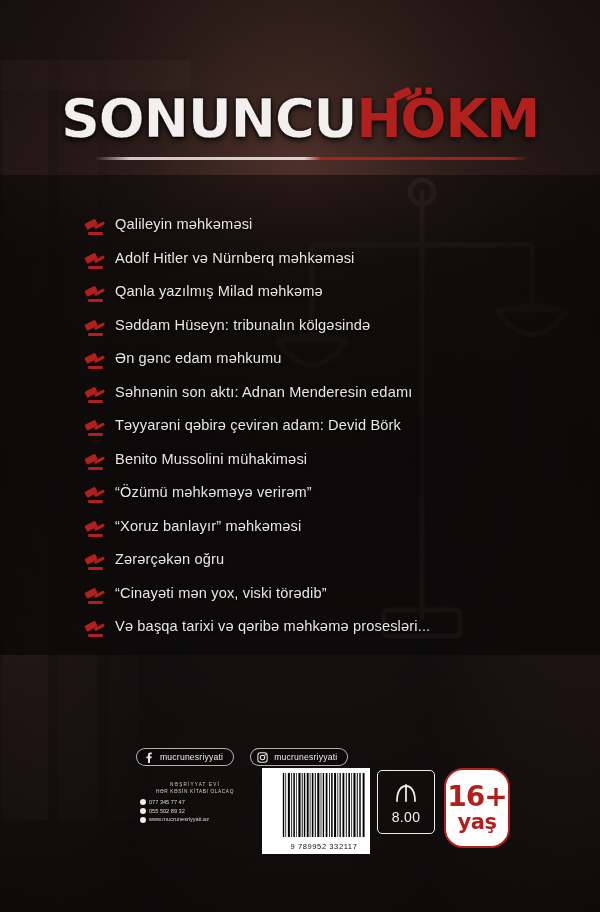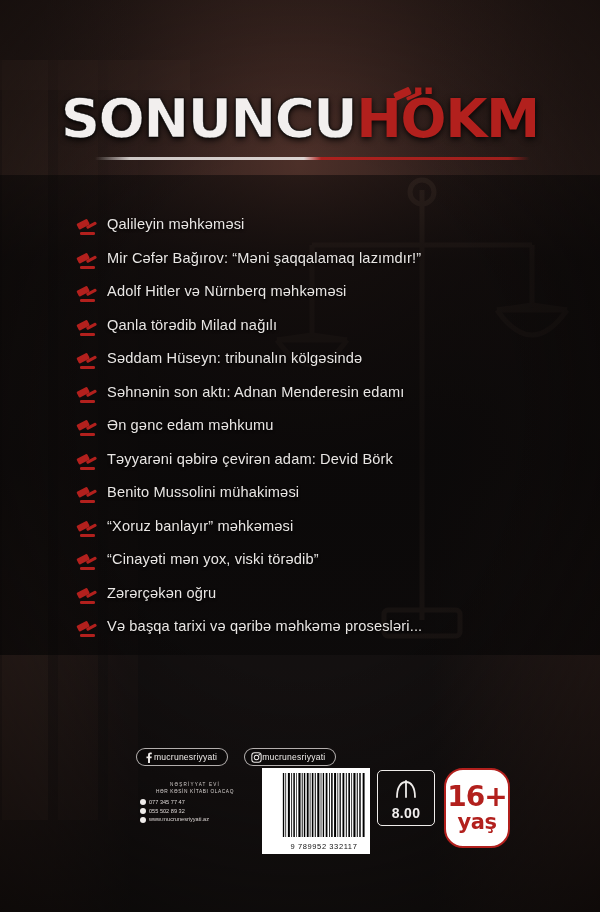--- a/index.html
+++ b/index.html
@@ -85,21 +85,21 @@
   .gavel-mark {
     position: absolute;
     left: 390px; top: 84px;
     width: 34px; height: 26px;
     z-index: 8;
   }
 
   
   .list {
     position: absolute;
-    left: 76px; right: 40px; top: 215px;
+    left: 84px; right: 40px; top: 215px;
     z-index: 6;
   }
   .item {
     display: flex;
     align-items: flex-start;
     margin-bottom: 8.5px;
     min-height: 25px;
   }
   .bullet {
     flex: 0 0 auto;
@@ -125,21 +125,21 @@
     z-index: 6;
   }
   .social-row {
     position: absolute;
     left: 136px; top: 0;
     display: flex;
     gap: 16px;
   }
   .social {
     display: flex; align-items: center;
-    gap: 0;
+    gap: 6px;
     border: 1px solid rgba(235,230,228,0.75);
     border-radius: 11px;
     padding: 2.5px 10px 2.5px 6px;
     background: rgba(0,0,0,0.25);
   }
   .social span.lbl {
     color: #efecea;
     font-size: 8.6px;
     letter-spacing: 0.2px;
   }
@@ -216,27 +216,26 @@
     font-family: "Liberation Sans", sans-serif;
     font-size: 7.5px;
     letter-spacing: 0.6px;
     color: #111;
     margin-top: 1px;
   }
 
   .price-box {
     position: absolute;
     left: 377px; top: 22px;
-    width: 58px; height: 56px;
+    width: 58px; height: 64px;
     border: 1.6px solid #efecea;
     border-radius: 5px;
     display: flex; flex-direction: column;
     align-items: center; justify-content: center;
     gap: 4px;
-    font-weight: bold;
   }
   .manat { width: 26px; height: 26px; }
   .price-val {
     color: #f2efee;
     font-size: 14px;
     letter-spacing: 0.3px;
   }
 
   .age-box {
     position: absolute;
@@ -320,51 +319,41 @@
       <svg class="bullet" viewBox="0 0 22 20">
           <g fill="#b2201d">
             <rect x="1" y="5" width="12" height="6.5" rx="1.3" transform="rotate(-28 7 8)"></rect>
             <rect x="10" y="8" width="11" height="3" rx="1" transform="rotate(-28 15 9.5)"></rect>
             <rect x="4" y="16" width="15" height="3" rx="1.2"></rect>
           </g>
         </svg>
       <span class="item-text">Qalileyin məhkəməsi</span>
     </div>
 
-    <div class="item">
-      <svg class="bullet" viewBox="0 0 22 20">
-          <g fill="#b2201d">
-            <rect x="1" y="5" width="12" height="6.5" rx="1.3" transform="rotate(-28 7 8)"></rect>
-            <rect x="10" y="8" width="11" height="3" rx="1" transform="rotate(-28 15 9.5)"></rect>
-            <rect x="4" y="16" width="15" height="3" rx="1.2"></rect>
-          </g>
-        </svg>
-      <span class="item-text">Mir Cəfər Bağırov: “Məni şaqqalamaq lazımdır!”</span>
-    </div>
 
     <div class="item">
       <svg class="bullet" viewBox="0 0 22 20">
           <g fill="#b2201d">
             <rect x="1" y="5" width="12" height="6.5" rx="1.3" transform="rotate(-28 7 8)"></rect>
             <rect x="10" y="8" width="11" height="3" rx="1" transform="rotate(-28 15 9.5)"></rect>
             <rect x="4" y="16" width="15" height="3" rx="1.2"></rect>
           </g>
         </svg>
       <span class="item-text">Adolf Hitler və Nürnberq məhkəməsi</span>
     </div>
 
     <div class="item">
       <svg class="bullet" viewBox="0 0 22 20">
           <g fill="#b2201d">
             <rect x="1" y="5" width="12" height="6.5" rx="1.3" transform="rotate(-28 7 8)"></rect>
             <rect x="10" y="8" width="11" height="3" rx="1" transform="rotate(-28 15 9.5)"></rect>
             <rect x="4" y="16" width="15" height="3" rx="1.2"></rect>
           </g>
         </svg>
-      <span class="item-text">Qanla törədib Milad nağılı</span>
+      <span class="item-text">Qanla yazılmış Milad məhkəmə</span>
     </div>
 
     <div class="item">
       <svg class="bullet" viewBox="0 0 22 20">
           <g fill="#b2201d">
             <rect x="1" y="5" width="12" height="6.5" rx="1.3" transform="rotate(-28 7 8)"></rect>
             <rect x="10" y="8" width="11" height="3" rx="1" transform="rotate(-28 15 9.5)"></rect>
             <rect x="4" y="16" width="15" height="3" rx="1.2"></rect>
           </g>
         </svg>
@@ -372,89 +361,99 @@
     </div>
 
     <div class="item">
       <svg class="bullet" viewBox="0 0 22 20">
           <g fill="#b2201d">
             <rect x="1" y="5" width="12" height="6.5" rx="1.3" transform="rotate(-28 7 8)"></rect>
             <rect x="10" y="8" width="11" height="3" rx="1" transform="rotate(-28 15 9.5)"></rect>
             <rect x="4" y="16" width="15" height="3" rx="1.2"></rect>
           </g>
         </svg>
+      <span class="item-text">Ən gənc edam məhkumu</span>
+    </div>
+
+    <div class="item">
+      <svg class="bullet" viewBox="0 0 22 20">
+          <g fill="#b2201d">
+            <rect x="1" y="5" width="12" height="6.5" rx="1.3" transform="rotate(-28 7 8)"></rect>
+            <rect x="10" y="8" width="11" height="3" rx="1" transform="rotate(-28 15 9.5)"></rect>
+            <rect x="4" y="16" width="15" height="3" rx="1.2"></rect>
+          </g>
+        </svg>
       <span class="item-text">Səhnənin son aktı: Adnan Menderesin edamı</span>
     </div>
 
     <div class="item">
       <svg class="bullet" viewBox="0 0 22 20">
           <g fill="#b2201d">
             <rect x="1" y="5" width="12" height="6.5" rx="1.3" transform="rotate(-28 7 8)"></rect>
             <rect x="10" y="8" width="11" height="3" rx="1" transform="rotate(-28 15 9.5)"></rect>
             <rect x="4" y="16" width="15" height="3" rx="1.2"></rect>
           </g>
         </svg>
-      <span class="item-text">Ən gənc edam məhkumu</span>
-    </div>
-
-    <div class="item">
-      <svg class="bullet" viewBox="0 0 22 20">
-          <g fill="#b2201d">
-            <rect x="1" y="5" width="12" height="6.5" rx="1.3" transform="rotate(-28 7 8)"></rect>
-            <rect x="10" y="8" width="11" height="3" rx="1" transform="rotate(-28 15 9.5)"></rect>
-            <rect x="4" y="16" width="15" height="3" rx="1.2"></rect>
-          </g>
-        </svg>
       <span class="item-text">Təyyarəni qəbirə çevirən adam: Devid Börk</span>
     </div>
 
     <div class="item">
       <svg class="bullet" viewBox="0 0 22 20">
           <g fill="#b2201d">
             <rect x="1" y="5" width="12" height="6.5" rx="1.3" transform="rotate(-28 7 8)"></rect>
             <rect x="10" y="8" width="11" height="3" rx="1" transform="rotate(-28 15 9.5)"></rect>
             <rect x="4" y="16" width="15" height="3" rx="1.2"></rect>
           </g>
         </svg>
       <span class="item-text">Benito Mussolini mühakiməsi</span>
     </div>
 
 
+    <div class="item">
+      <svg class="bullet" viewBox="0 0 22 20">
+          <g fill="#b2201d">
+            <rect x="1" y="5" width="12" height="6.5" rx="1.3" transform="rotate(-28 7 8)"></rect>
+            <rect x="10" y="8" width="11" height="3" rx="1" transform="rotate(-28 15 9.5)"></rect>
+            <rect x="4" y="16" width="15" height="3" rx="1.2"></rect>
+          </g>
+        </svg>
+      <span class="item-text">“Özümü məhkəməyə verirəm”</span>
+    </div>
 
     <div class="item">
       <svg class="bullet" viewBox="0 0 22 20">
           <g fill="#b2201d">
             <rect x="1" y="5" width="12" height="6.5" rx="1.3" transform="rotate(-28 7 8)"></rect>
             <rect x="10" y="8" width="11" height="3" rx="1" transform="rotate(-28 15 9.5)"></rect>
             <rect x="4" y="16" width="15" height="3" rx="1.2"></rect>
           </g>
         </svg>
       <span class="item-text">“Xoruz banlayır” məhkəməsi</span>
     </div>
 
     <div class="item">
       <svg class="bullet" viewBox="0 0 22 20">
           <g fill="#b2201d">
             <rect x="1" y="5" width="12" height="6.5" rx="1.3" transform="rotate(-28 7 8)"></rect>
             <rect x="10" y="8" width="11" height="3" rx="1" transform="rotate(-28 15 9.5)"></rect>
             <rect x="4" y="16" width="15" height="3" rx="1.2"></rect>
           </g>
         </svg>
+      <span class="item-text">Zərərçəkən oğru</span>
+    </div>
+
+    <div class="item">
+      <svg class="bullet" viewBox="0 0 22 20">
+          <g fill="#b2201d">
+            <rect x="1" y="5" width="12" height="6.5" rx="1.3" transform="rotate(-28 7 8)"></rect>
+            <rect x="10" y="8" width="11" height="3" rx="1" transform="rotate(-28 15 9.5)"></rect>
+            <rect x="4" y="16" width="15" height="3" rx="1.2"></rect>
+          </g>
+        </svg>
       <span class="item-text">“Cinayəti mən yox, viski törədib”</span>
-    </div>
-
-    <div class="item">
-      <svg class="bullet" viewBox="0 0 22 20">
-          <g fill="#b2201d">
-            <rect x="1" y="5" width="12" height="6.5" rx="1.3" transform="rotate(-28 7 8)"></rect>
-            <rect x="10" y="8" width="11" height="3" rx="1" transform="rotate(-28 15 9.5)"></rect>
-            <rect x="4" y="16" width="15" height="3" rx="1.2"></rect>
-          </g>
-        </svg>
-      <span class="item-text">Zərərçəkən oğru</span>
     </div>
 
     <div class="item">
       <svg class="bullet" viewBox="0 0 22 20">
           <g fill="#b2201d">
             <rect x="1" y="5" width="12" height="6.5" rx="1.3" transform="rotate(-28 7 8)"></rect>
             <rect x="10" y="8" width="11" height="3" rx="1" transform="rotate(-28 15 9.5)"></rect>
             <rect x="4" y="16" width="15" height="3" rx="1.2"></rect>
           </g>
         </svg>

